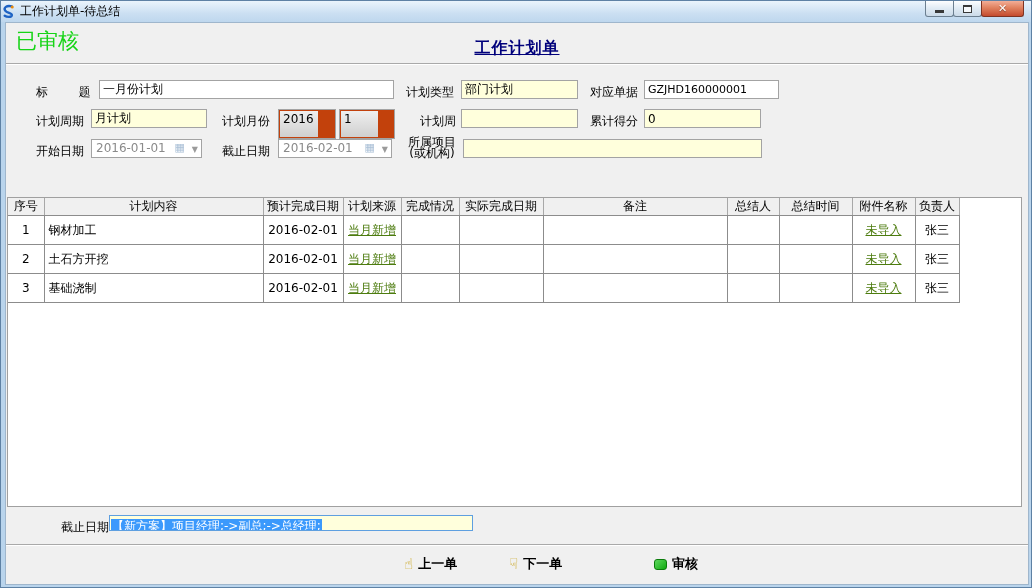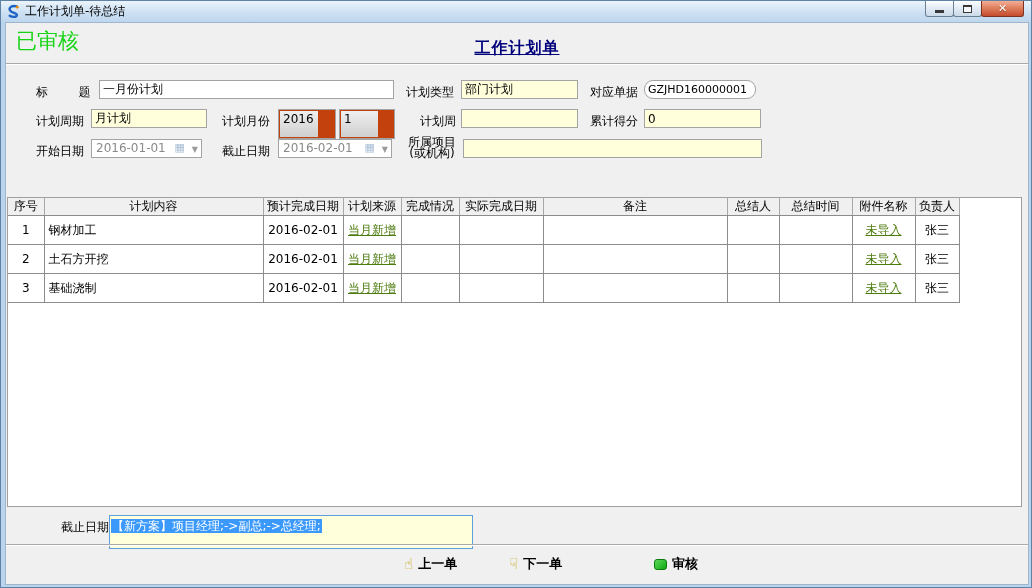--- a/index.html
+++ b/index.html
@@ -7,21 +7,21 @@
   body { font-family:"DejaVu Sans","Liberation Sans",sans-serif; }
 
   .window{
     position:relative; width:1032px; height:588px;
     background:#B9D4EC; border:1px solid #5E81A4;
     overflow:hidden;
   }
   .titlebar{
     position:absolute; left:0; top:0; width:100%; height:21px;
     background:linear-gradient(#EAF4FC,#CBDFF2 60%,#BED7EE);
-    display:flex; align-items:center; padding-left:5px;
+    display:flex; align-items:center; 
   }
   .app-icon{ width:15px; height:15px; margin-right:4px; }
   .title-text{ font-size:12px; color:#000; }
 
   .win-controls{ position:absolute; right:7px; top:0; display:flex; }
   .win-btn{
     height:16px; border:1px solid #6C7F90; border-top:none;
     background:linear-gradient(#FDFEFF,#E2ECF5 45%,#CBDAE8);
     display:flex; align-items:center; justify-content:center;
     border-radius:0 0 3px 3px; margin-left:-1px; cursor:pointer;
@@ -96,21 +96,21 @@
     height:29px; border-right:1px solid #8C8C8C; border-bottom:1px solid #8C8C8C;
     font-size:12px; vertical-align:middle; overflow:hidden; white-space:nowrap;
     background:#fff;
   }
   td.c, th.c{ text-align:center; }
   td.l{ text-align:left; padding-left:4px; }
   a.cell-link{ color:#4d7c0f; text-decoration:underline; cursor:pointer; }
 
   
   .review-input{
-    position:absolute; left:103px; top:492px; width:364px; height:34px;
+    position:absolute; left:103px; top:492px; width:364px; height:16px;
     border:1px solid #5E9FE0; background:#FFFFDC; font-size:12px;
     padding:2px 1px; overflow:hidden; white-space:nowrap;
   }
   .review-input .sel{ background:#3B99FC; color:#FFFFFF; padding:0 1px; }
 
   .btn{
     position:absolute; display:flex; align-items:center; gap:5px;
     font-size:13px; font-weight:bold; color:#000; cursor:pointer;
   }
   .hand-icon{ font-size:15px; color:#C9A41B; line-height:14px; }
@@ -147,21 +147,21 @@
 
     <div class="status-text">已审核</div>
     <div class="form-title">工作计划单</div>
     <div class="hdivider" style="top:40px;"></div>
 
     <span class="lbl" style="left:30px; top:61px;">标        题</span>
     <input class="inp white" style="left: 93px; top: 57px; width: 295px;" value="一月份计划">
     <span class="lbl" style="left:400px; top:61px;">计划类型</span>
     <input class="inp cream" style="left: 455px; top: 57px; width: 117px;" value="部门计划">
     <span class="lbl" style="left:584px; top:61px;">对应单据</span>
-    <input class="inp white" style="left: 638px; top: 57px; width: 112px; font-size: 11px; border-radius: 9px;" value="GZJHD160000001">
+    <input class="inp white" style="left: 638px; top: 57px; width: 135px; font-size: 11px;" value="GZJHD160000001">
 
     <span class="lbl" style="left:30px; top:90px;">计划周期</span>
     <input class="inp cream" style="left: 85px; top: 86px; width: 116px;" value="月计划">
     <span class="lbl" style="left:216px; top:90px;">计划月份</span>
     <div class="spin" style="left:272px; top:86px; width:58px;">
       <div class="spin-text">2016</div>
     </div>
     <div class="spin" style="left:333px; top:86px; width:56px;">
       <div class="spin-text">1</div>
     </div>

